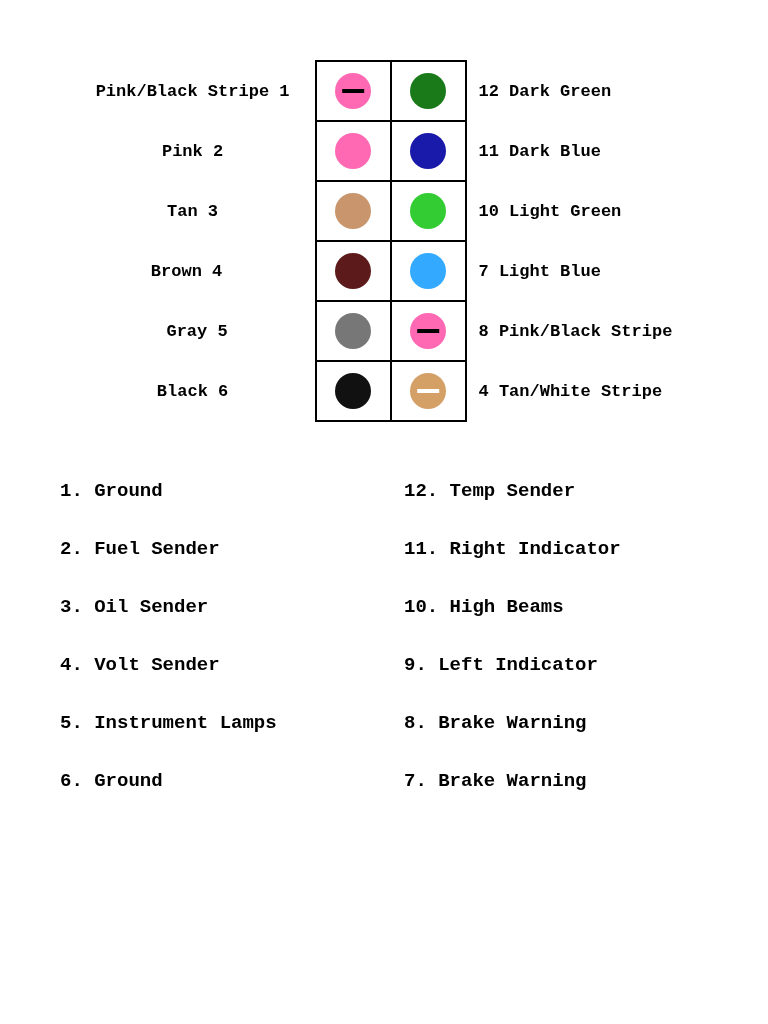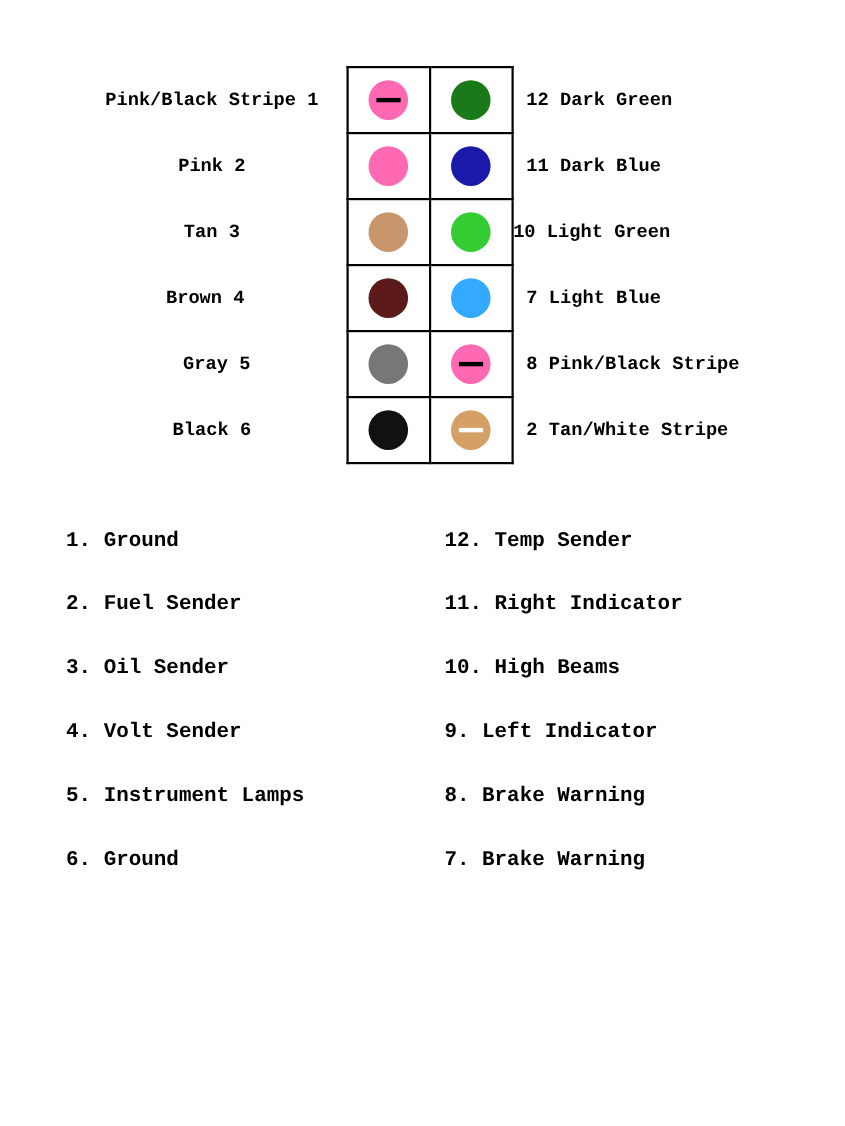--- a/index.html
+++ b/index.html
@@ -229,24 +229,24 @@
             <div class="dot-wrapper">
               <div class="dot dot-tan-white"></div>
             </div>
           </td>
         </tr>
       </tbody>
     </table>
   <div class="right-labels" id="right-labels-container">
   <div class="label-row" style="padding-left: 12px;">12  Dark Green</div>
       <div class="label-row" style="padding-left: 12px;">11  Dark Blue</div>
-      <div class="label-row" style="padding-left: 0;">10  Light Green</div>
+      <div class="label-row" style="padding-left: 12px;">10  Light Green</div>
       <div class="label-row" style="padding-left: 12px;">7  Light Blue</div>
       <div class="label-row" style="padding-left: 12px;">8  Pink/Black Stripe</div>
-      <div class="label-row" style="padding-left: 12px;">2  Tan/White Stripe</div>
+      <div class="label-row" style="padding-left: 12px;">4  Tan/White Stripe</div>
     </div>
 </div>
 
 <div class="pin-list-section">
   <div class="left-col" id="pin-left-col">
       <div class="pin-item">1.  Ground</div>
       <div class="pin-item">2.  Fuel Sender</div>
       <div class="pin-item">3.  Oil Sender</div>
       <div class="pin-item">4.  Volt Sender</div>
       <div class="pin-item">5.  Instrument Lamps</div>

